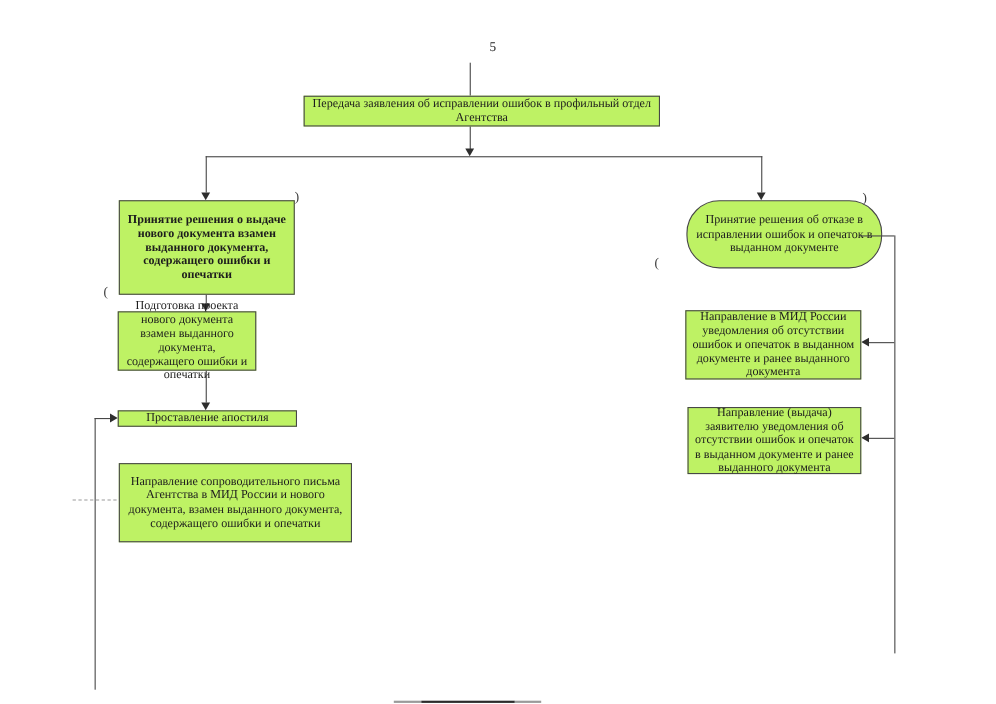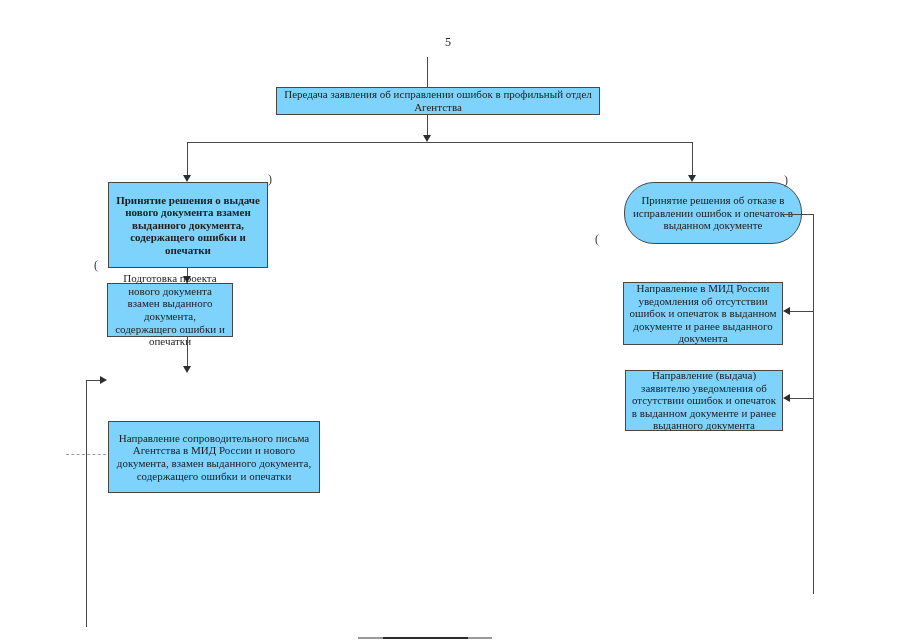--- a/index.html
+++ b/index.html
@@ -18,21 +18,21 @@
   }
   .pagenum {
     position: absolute;
     font-size: 12px;
     text-align: center;
     color: #222;
   }
   .box {
     position: absolute;
     border: 1px solid #474747;
-    background: #7dd3fc;
+    background: #bef264;
     display: flex;
     align-items: center;
     justify-content: center;
     text-align: center;
     font-size: 11px;
     line-height: 1.14;
     padding: 1px 4px;
     box-sizing: border-box;
     color: #1d1d1d;
   }
@@ -115,20 +115,23 @@
   <div class="vline" style="left:187px; top:268px; height:8px;"></div>
   <div class="arrow-down" style="left:183px; top:276px;"></div>
 
   <div class="box" style="left:107px; top:283px; width:126px; height:54px;">
     <span>Подготовка проекта нового документа взамен выданного документа, содержащего ошибки и опечатки</span>
   </div>
 
   <div class="vline" style="left:187px; top:337px; height:29px;"></div>
   <div class="arrow-down" style="left:183px; top:366px;"></div>
 
+  <div class="box" style="left:107px; top:373px; width:163px; height:15px; padding:0 2px;">
+    <span>Проставление апостиля</span>
+  </div>
 
   <div class="vline" style="left:86px; top:380px; height:247px;"></div>
   <div class="hline" style="left:86px; top:380px; width:14px;"></div>
   <div class="arrow-right" style="left:100px; top:376px;"></div>
   <div class="dashed" style="left:66px; top:454px; width:40px;"></div>
 
   <div class="box" style="left:108px; top:421px; width:212px; height:72px; padding:1px 3px;">
     <span>Направление сопроводительного письма Агентства в МИД России и нового документа, взамен выданного документа, содержащего ошибки и опечатки</span>
   </div>
 

